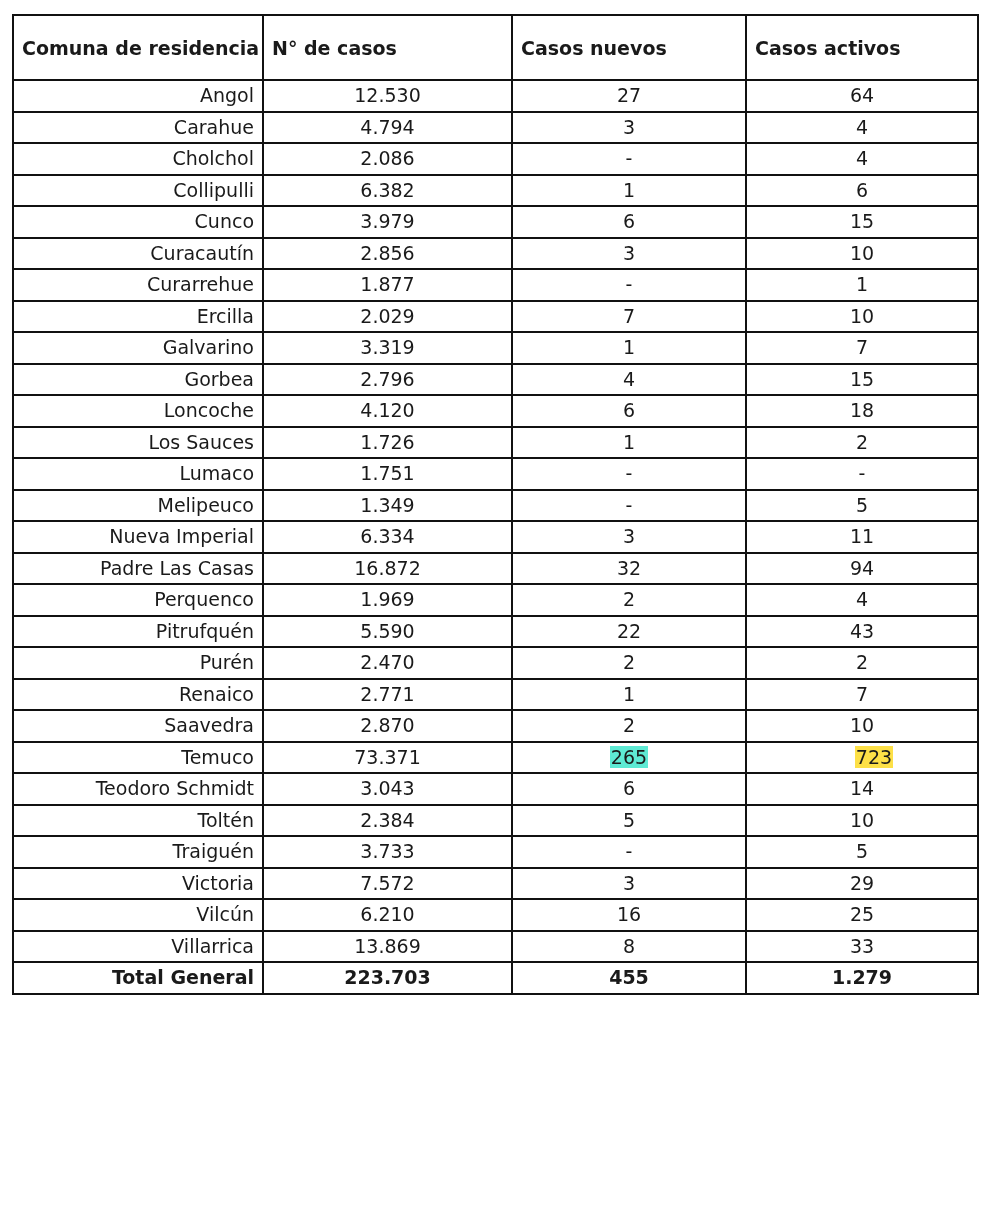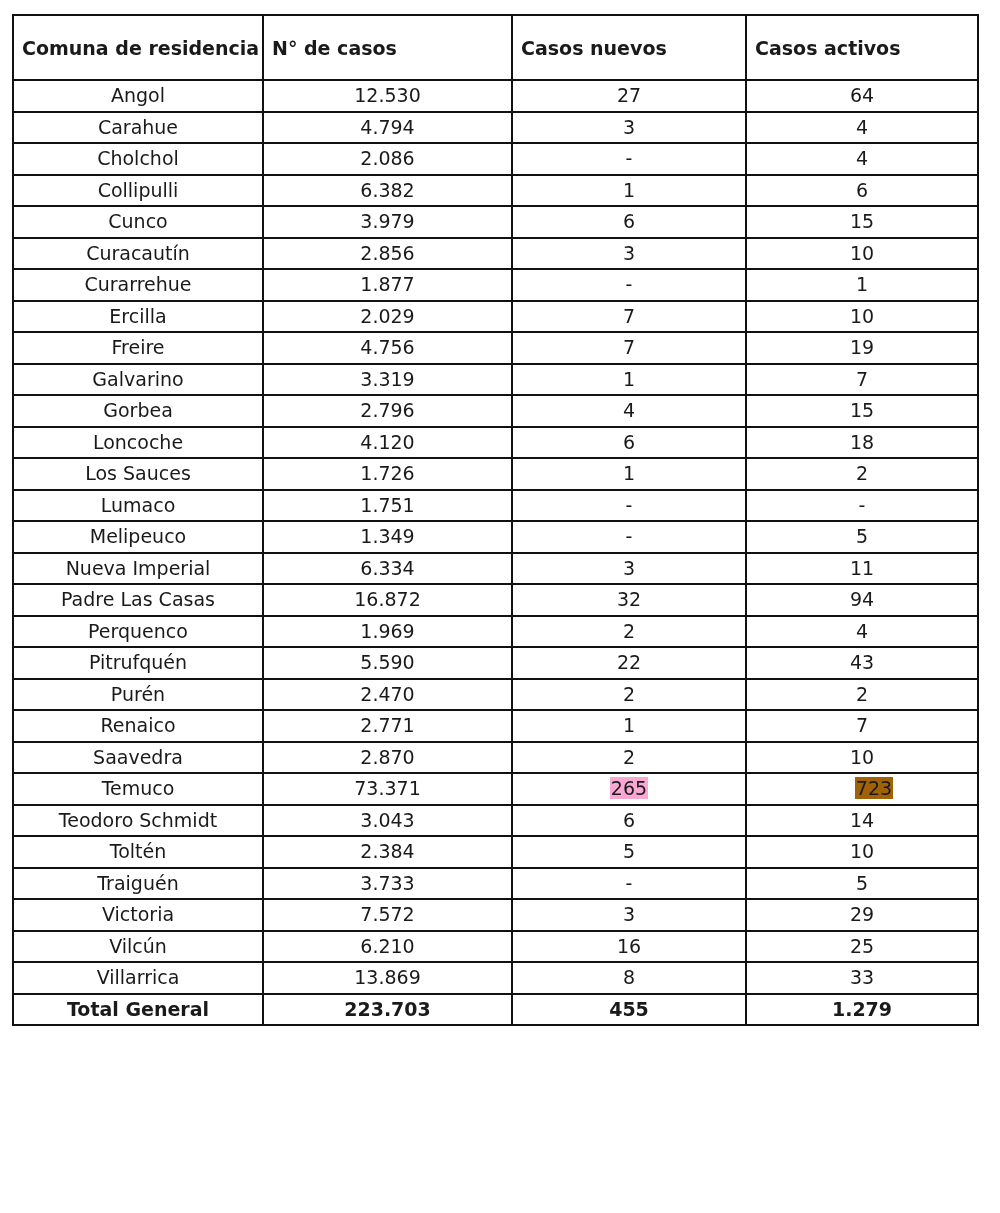--- a/index.html
+++ b/index.html
@@ -41,21 +41,21 @@
     line-height: 24px;
     font-weight: bold;
     font-size: 19px;
     text-align: left;
     vertical-align: middle;
   }
   table.data-table thead th.first {
     text-align: left;
     vertical-align: middle;
   }
-  table.data-table td.name { text-align: center; border-radius: 14px; }
+  table.data-table td.name { text-align: right; border-radius: 14px; }
   table.data-table td.num { text-align: center; }
   tr.total td {
     font-weight: bold;
   }
   .hl {
     background: #ffff00;
     padding: 0 1px;
   }
 </style>
 </head>
@@ -119,26 +119,20 @@
         <td class="num">-</td>
         <td class="num">1</td>
       </tr>
       <tr>
         <td class="name">Ercilla</td>
         <td class="num">2.029</td>
         <td class="num">7</td>
         <td class="num">10</td>
       </tr>
       <tr>
-        <td class="name">Freire</td>
-        <td class="num">4.756</td>
-        <td class="num">7</td>
-        <td class="num">19</td>
-      </tr>
-      <tr>
         <td class="name">Galvarino</td>
         <td class="num">3.319</td>
         <td class="num">1</td>
         <td class="num">7</td>
       </tr>
       <tr>
         <td class="name">Gorbea</td>
         <td class="num">2.796</td>
         <td class="num">4</td>
         <td class="num">15</td>
@@ -205,22 +199,22 @@
       </tr>
       <tr>
         <td class="name">Saavedra</td>
         <td class="num">2.870</td>
         <td class="num">2</td>
         <td class="num">10</td>
       </tr>
       <tr>
         <td class="name">Temuco</td>
         <td class="num">73.371</td>
-        <td class="num"><span class="hl" style="background: #f9a8d4;">265</span></td>
-        <td class="num"><span class="hl" style="background: #a16207; margin-left: 24px;">723</span></td>
+        <td class="num"><span class="hl" style="background: #5eead4;">265</span></td>
+        <td class="num"><span class="hl" style="background: #fde047; margin-left: 24px;">723</span></td>
       </tr>
       <tr>
         <td class="name">Teodoro Schmidt</td>
         <td class="num">3.043</td>
         <td class="num">6</td>
         <td class="num">14</td>
       </tr>
       <tr>
         <td class="name">Toltén</td>
         <td class="num">2.384</td>

